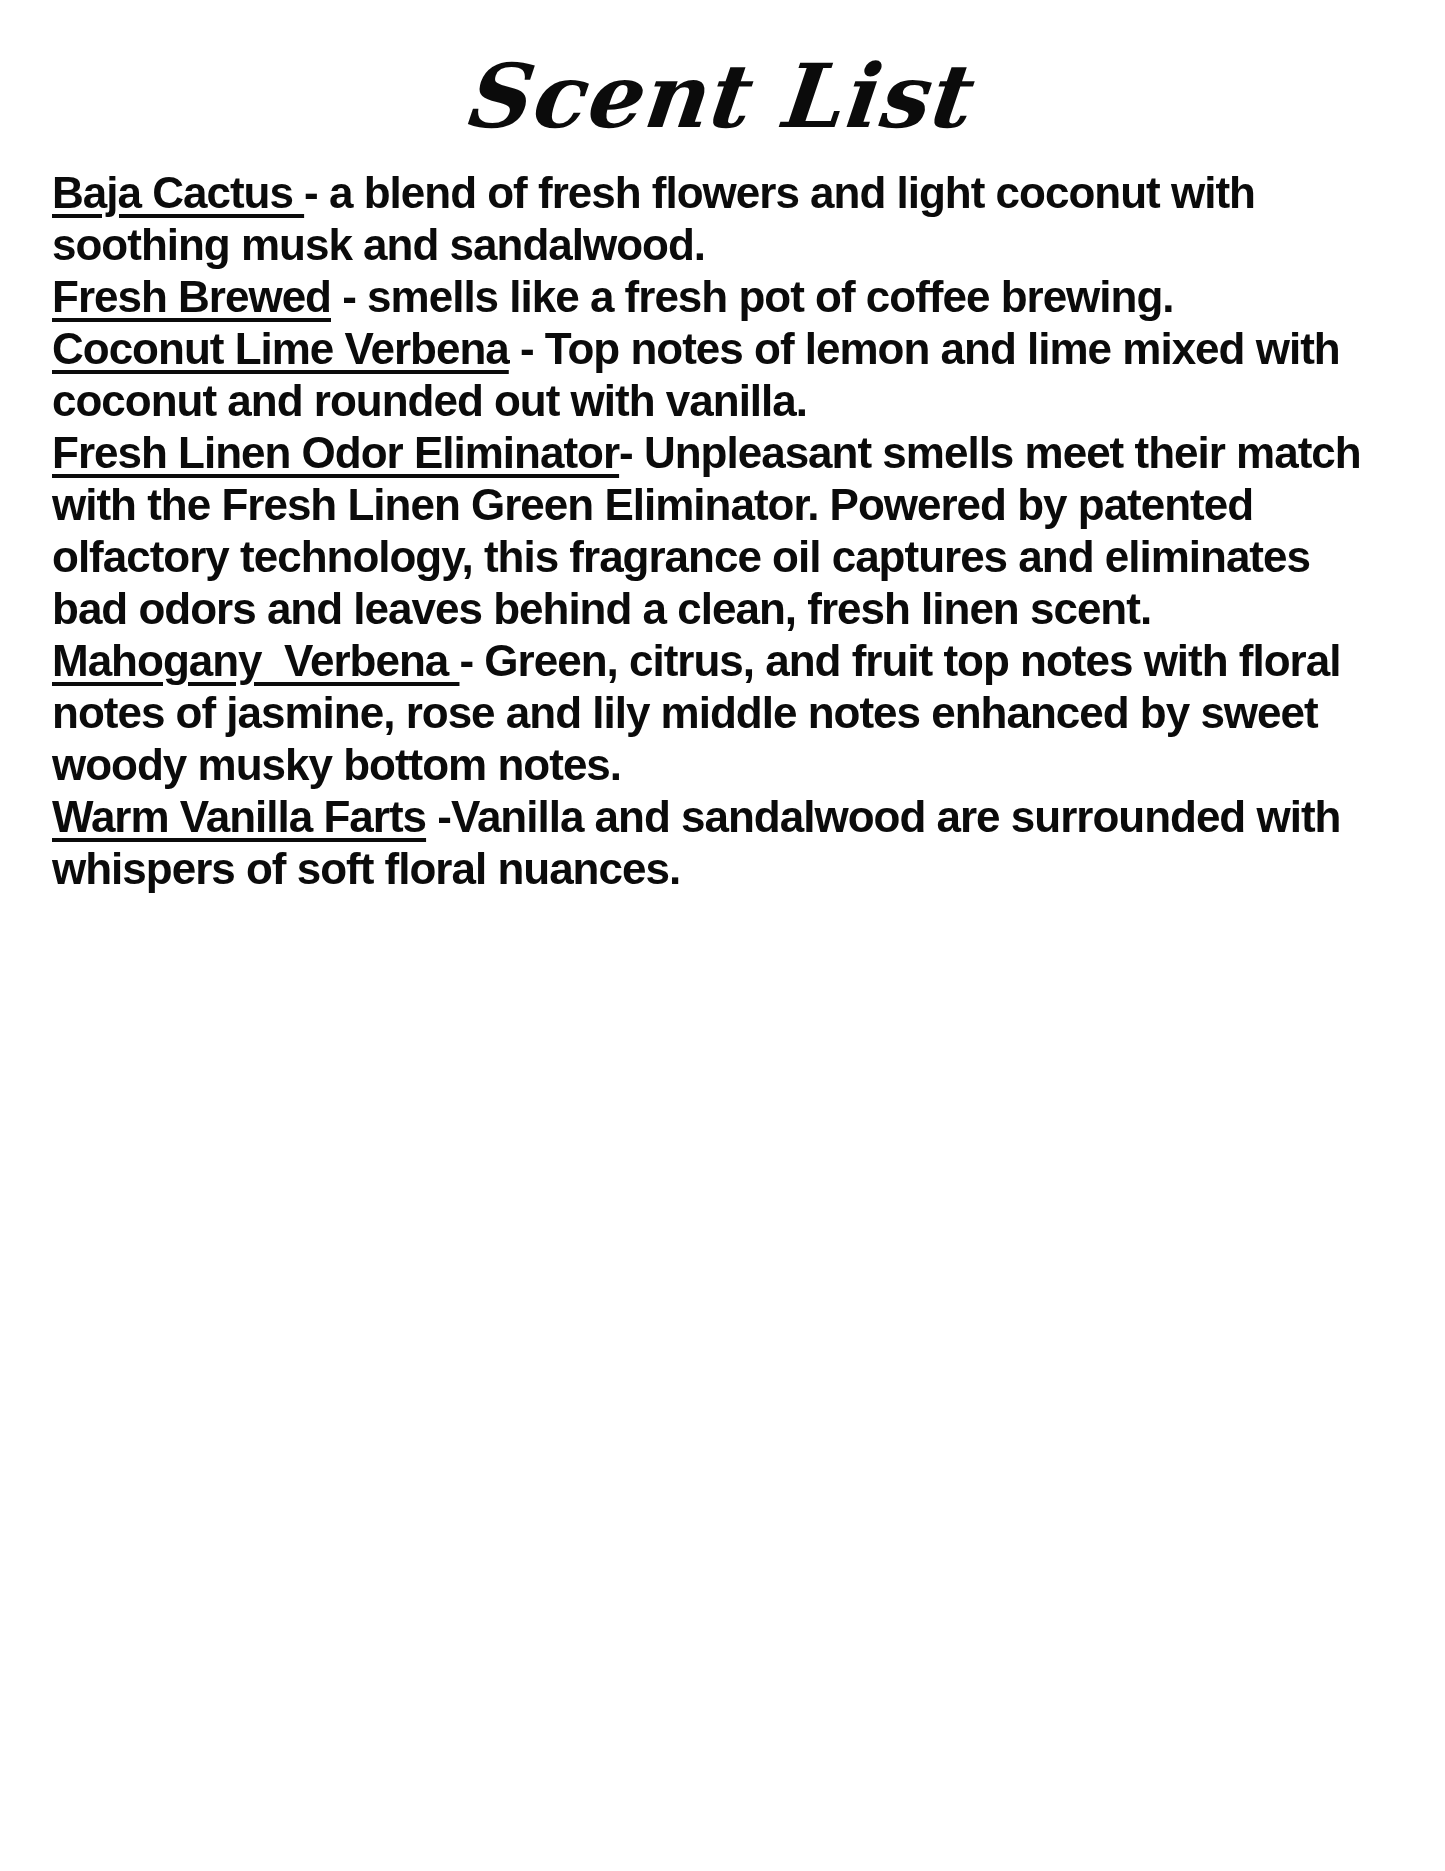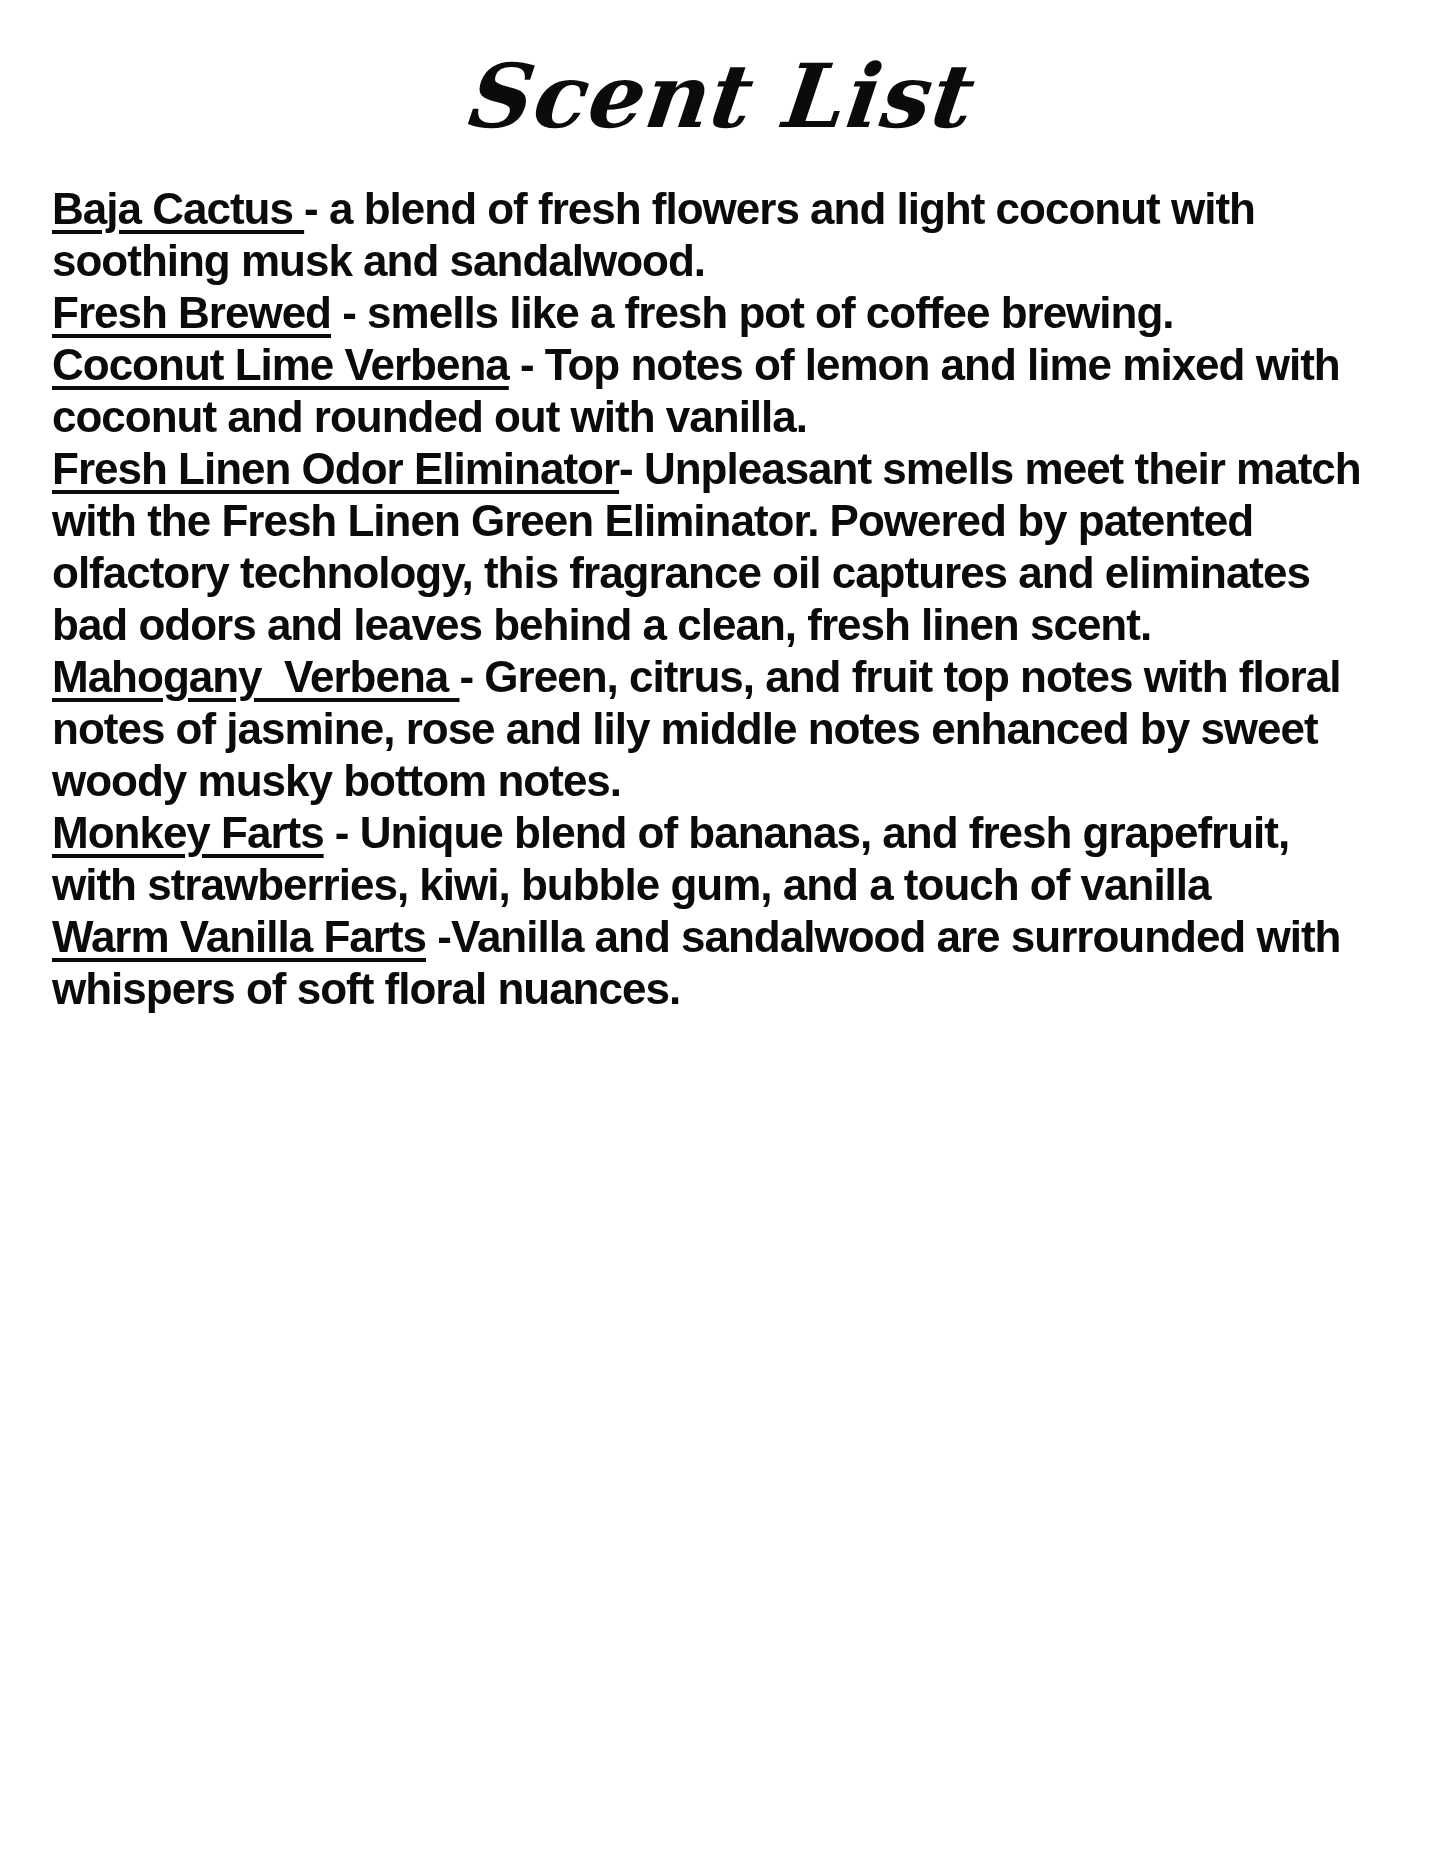--- a/index.html
+++ b/index.html
@@ -32,21 +32,21 @@
     font-weight: 700;
     font-size: 88px;
     line-height: 1.1;
     letter-spacing: 1px;
     color: #0b0b0b;
     transform: skewX(-8deg);
   }
   .scent-list {
     position: absolute;
     left: 52px;
-    top: 183px;
+    top: 167px;
     width: 1332px;
     color: #0b0b0b;
     font-weight: 700;
     font-size: 44px;
     line-height: 52px;
     letter-spacing: -1px;
   }
   .scent-entry {
     margin: 0;
     white-space: pre-wrap;
@@ -70,19 +70,18 @@
 
 
   <p class="scent-entry"><span class="scent-name">Fresh Brewed</span><span class="scent-desc"> - smells like a fresh pot of coffee brewing.</span></p>
 
   <p class="scent-entry"><span class="scent-name">Coconut Lime Verbena</span><span class="scent-desc"> - Top notes of lemon and lime mixed with coconut and rounded out with vanilla.</span></p>
 
   <p class="scent-entry"><span class="scent-name">Fresh Linen Odor Eliminator</span><span class="scent-desc">- Unpleasant smells meet their match with the Fresh Linen Green Eliminator. Powered by patented olfactory technology, this fragrance oil captures and eliminates bad odors and leaves behind a clean, fresh linen scent.</span></p>
 
   <p class="scent-entry"><span class="scent-name">Mahogany  Verbena </span><span class="scent-desc">- Green, citrus, and fruit top notes with floral notes of jasmine, rose and lily middle notes enhanced by sweet woody musky bottom notes.</span></p>
 
-  <p class="scent-entry"><span class="scent-name">Monkey Farts</span><span class="scent-desc"> - Unique blend of bananas, and fresh grapefruit, with strawberries, kiwi, bubble gum, and a touch of vanilla</span></p>
 
 
 
   <p class="scent-entry"><span class="scent-name">Warm Vanilla Farts</span><span class="scent-desc"> -Vanilla and sandalwood are surrounded with whispers of soft floral nuances.</span></p>
 </div>
 </div>
 
 </body></html>

